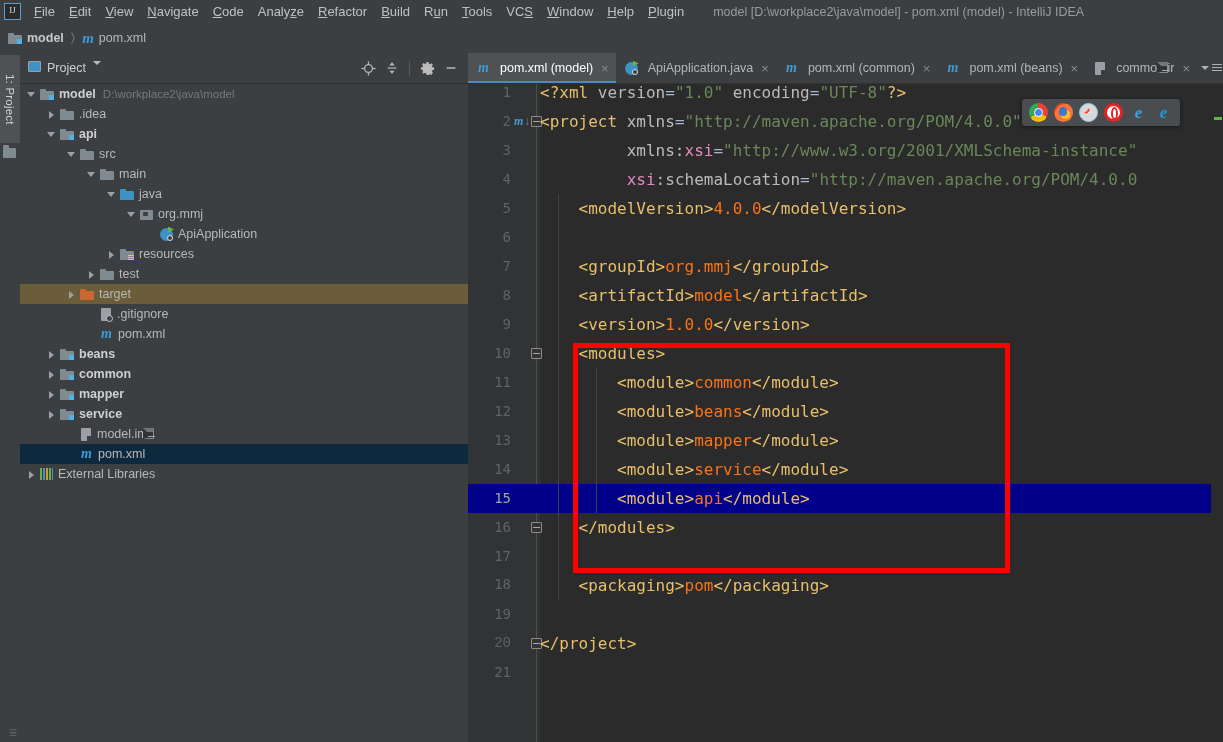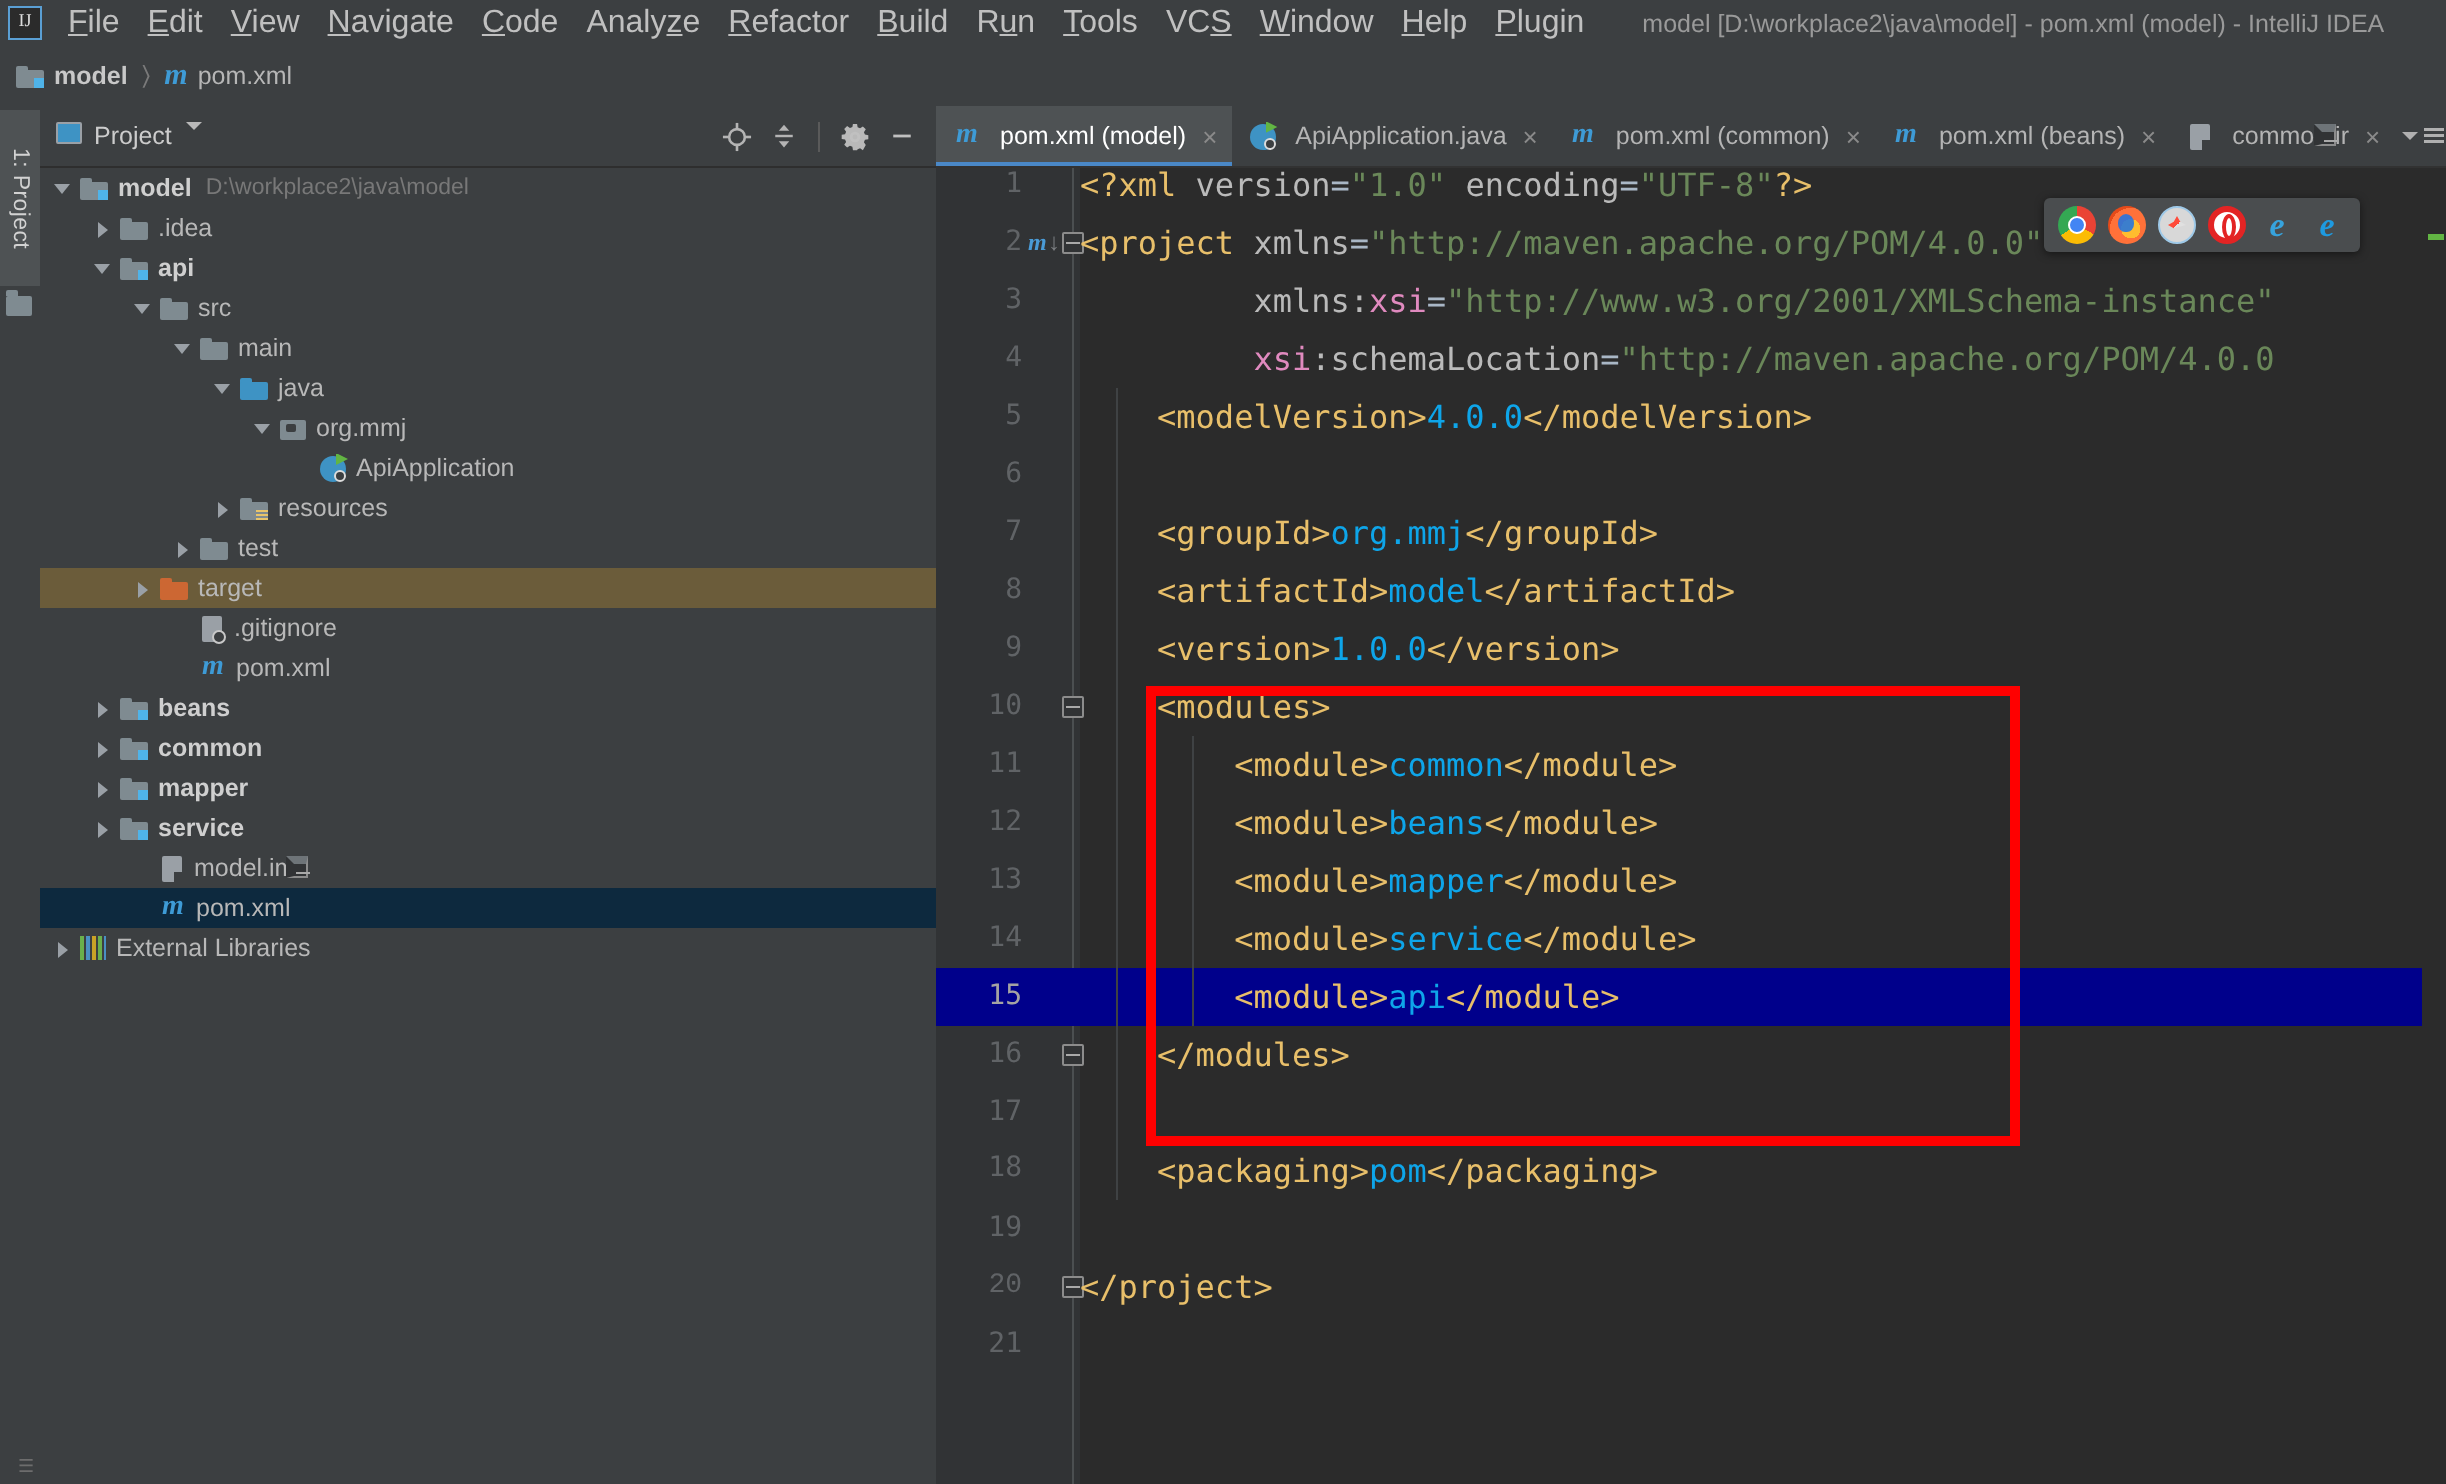--- a/index.html
+++ b/index.html
@@ -18,21 +18,21 @@
     background:#3c3f41;display:flex;align-items:center;
     border-bottom:1px solid #323232;
   }
   .ij-logo{
     width:15px;height:15px;margin-left:4px;margin-right:6px;
     border:1px solid #5a9fd4;background:#2b2b2b;
     color:#dcdcdc;font-size:9px;line-height:13px;text-align:center;
     font-family:"Liberation Serif",serif;
   }
   .menu-item{
-    padding:3px 7px;font-size:16px;color:#c0c0c0;white-space:nowrap;
+    padding:3px 7px;font-size:13px;color:#c0c0c0;white-space:nowrap;
     font-family:"Liberation Sans",sans-serif;
   }
   .menu-item .mn{text-decoration:underline;}
   .win-title{
     margin-left:22px;font-size:12.5px;color:#9a9a9a;white-space:nowrap;
   }
 
   
   .crumbbar{
     position:absolute;left:0;top:23px;width:1223px;height:30px;
@@ -223,21 +223,21 @@
     position:absolute;left:0;height:29px;line-height:29px;white-space:pre;
     font-family:"DejaVu Sans Mono","Liberation Mono",monospace;
     font-size:16px;
   }
   .lhl{position:absolute;left:0;width:1151px;height:29px;background:#00008b;}
   .lhl-g{position:absolute;left:0;width:72px;height:29px;background:#00008b;}
   .tk-tag{color:#e8bf6a;}
   .tk-attr{color:#bababa;}
   .tk-ns{color:#e08abf;}
   .tk-val{color:#6a8759;}
-  .tk-txt{color:#0ea5e9;}
+  .tk-txt{color:#f97316;}
   .tk-pi{color:#e8bf6a;}
   .tk-eq{color:#a9b7c6;}
   .indent-guide{position:absolute;width:1px;background:#3f4244;}
 
   
   .browsers{
     position:absolute;background:#4a4d4f;border-radius:3px;
     display:flex;align-items:center;gap:6px;padding:4px 7px;
     box-shadow:0 1px 4px rgba(0,0,0,.5);
   }

